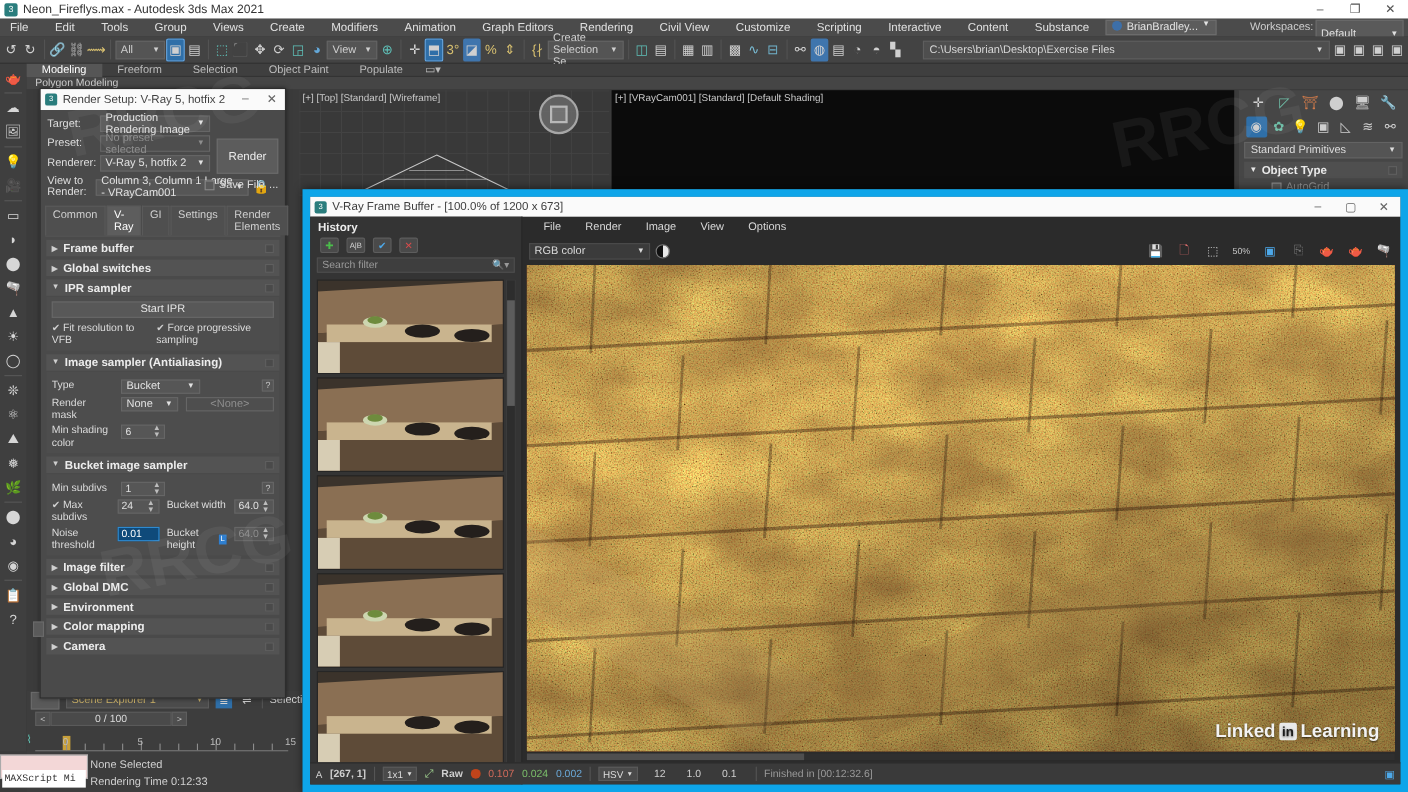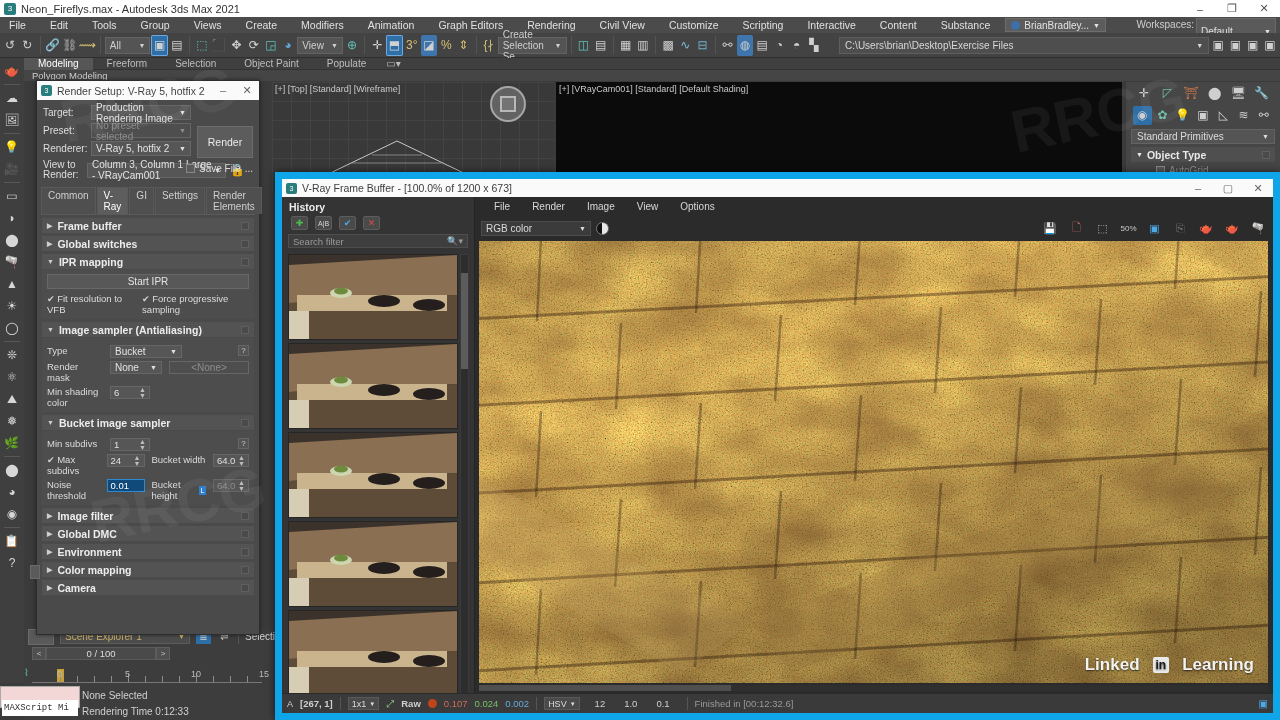--- a/index.html
+++ b/index.html
@@ -27,21 +27,21 @@
 
   
   .menubar{
     position:absolute;left:0;top:17px;width:1280px;height:16px;
     background:#4b4b4b;display:flex;align-items:center;font-size:10.5px;color:#e0e0e0;
   }
   .menubar .mi{padding:0 12px;line-height:16px;cursor:default;white-space:nowrap;}
   .menubar .mi:first-child{padding-left:9px;}
   .user-chip{
     position:absolute;right:174px;top:1px;height:14px;background:#5c5c5c;border:1px solid #6d6d6d;
-    display:flex;align-items:center;gap:4px;padding:0 5px;font-size:10px;color:#e3e3e3;
+    display:flex;gap:4px;padding:0 5px;font-size:10px;color:#e3e3e3;
   }
   .user-chip .av{width:9px;height:9px;background:#3d6fa8;border-radius:50%;}
   .ws-label{position:absolute;right:86px;top:2px;font-size:10px;color:#cfcfcf;}
   .ws-select{position:absolute;right:4px;top:1px;width:80px;height:26px;background:#5a5a5a;border:1px solid #6a6a6a;
     font-size:10px;color:#e0e0e0;display:flex;align-items:center;padding:0 4px;justify-content:space-between;}
 
   
   .maintoolbar{
     position:absolute;left:0;top:33px;width:1280px;height:25px;background:#434343;
     border-bottom:1px solid #2f2f2f;display:flex;align-items:center;gap:1px;padding:0 2px;
@@ -182,21 +182,21 @@
     font-size:10px;color:#d8d8d8;padding-left:8px;gap:0;}
   .vfb-menubar span{padding:0 11px;}
   .vfb-tb{position:absolute;left:193px;top:38px;right:0;height:22px;display:flex;align-items:center;padding:0 6px;gap:5px;}
   .chan-sel{width:110px;height:15px;background:#3b3b3b;border:1px solid #4c4c4c;font-size:10px;color:#dadada;
     display:flex;align-items:center;justify-content:space-between;padding:0 4px;}
   .halfcircle{width:13px;height:13px;border-radius:50%;background:linear-gradient(90deg,#111 50%,#e8e8e8 50%);border:1px solid #777;}
   .vfb-tools{margin-left:auto;display:flex;gap:9px;align-items:center;}
   .vt{width:17px;height:15px;display:flex;align-items:center;justify-content:center;font-size:11px;color:#c8c8c8;}
   .render-canvas{position:absolute;left:197px;top:62px;right:5px;bottom:30px;overflow:hidden;background:#53240f;}
   .noise{position:absolute;inset:-20%;opacity:1;}
-  .lil{position:absolute;right:14px;bottom:8px;display:flex;align-items:center;gap:13px;
+  .lil{position:absolute;right:14px;bottom:8px;display:flex;align-items:center;gap:3px;
     font-size:17px;font-weight:bold;color:#f2f2f2;text-shadow:0 1px 2px rgba(0,0,0,.7);}
   .lil .inbox{background:#e9e9e9;color:#1b1b1b;font-size:12px;padding:1px 3px;border-radius:2px;}
   .vfb-status{position:absolute;left:0;bottom:0;right:0;height:20px;background:#3a3a3a;border-top:1px solid #2a2a2a;
     display:flex;align-items:center;font-size:9.5px;color:#cfcfcf;gap:7px;padding:0 5px;}
   .vs-sep{width:1px;height:13px;background:#555;}
   .mini-sel{height:13px;background:#4a4a4a;border:1px solid #5a5a5a;display:flex;align-items:center;
     justify-content:space-between;padding:0 3px;font-size:9px;color:#dcdcdc;gap:3px;}
   .swatch{width:9px;height:9px;border-radius:50%;background:#c0441b;}
   .vfb-hbar{position:absolute;left:197px;bottom:22px;right:5px;height:6px;background:#2f2f2f;}
   .vfb-hbar i{position:absolute;left:0;top:0;height:100%;width:32%;background:#4f4f4f;}
@@ -508,21 +508,21 @@
     <span>Frame buffer</span>
     <span class="mini"></span>
   </div>
   <div class="roll">
     <span class="arw">▶</span>
     <span>Global switches</span>
     <span class="mini"></span>
   </div>
   <div class="roll">
     <span class="arw">▼</span>
-    <span>IPR mapping</span>
+    <span>IPR sampler</span>
     <span class="mini"></span>
   </div>
   <div class="panelbody">
     <div class="bigbtn">Start IPR</div>
     <div class="chkrow">
       <span>
         <span class="tick">✔</span>
         <span>Fit resolution to VFB</span>
       </span>
       <span>

